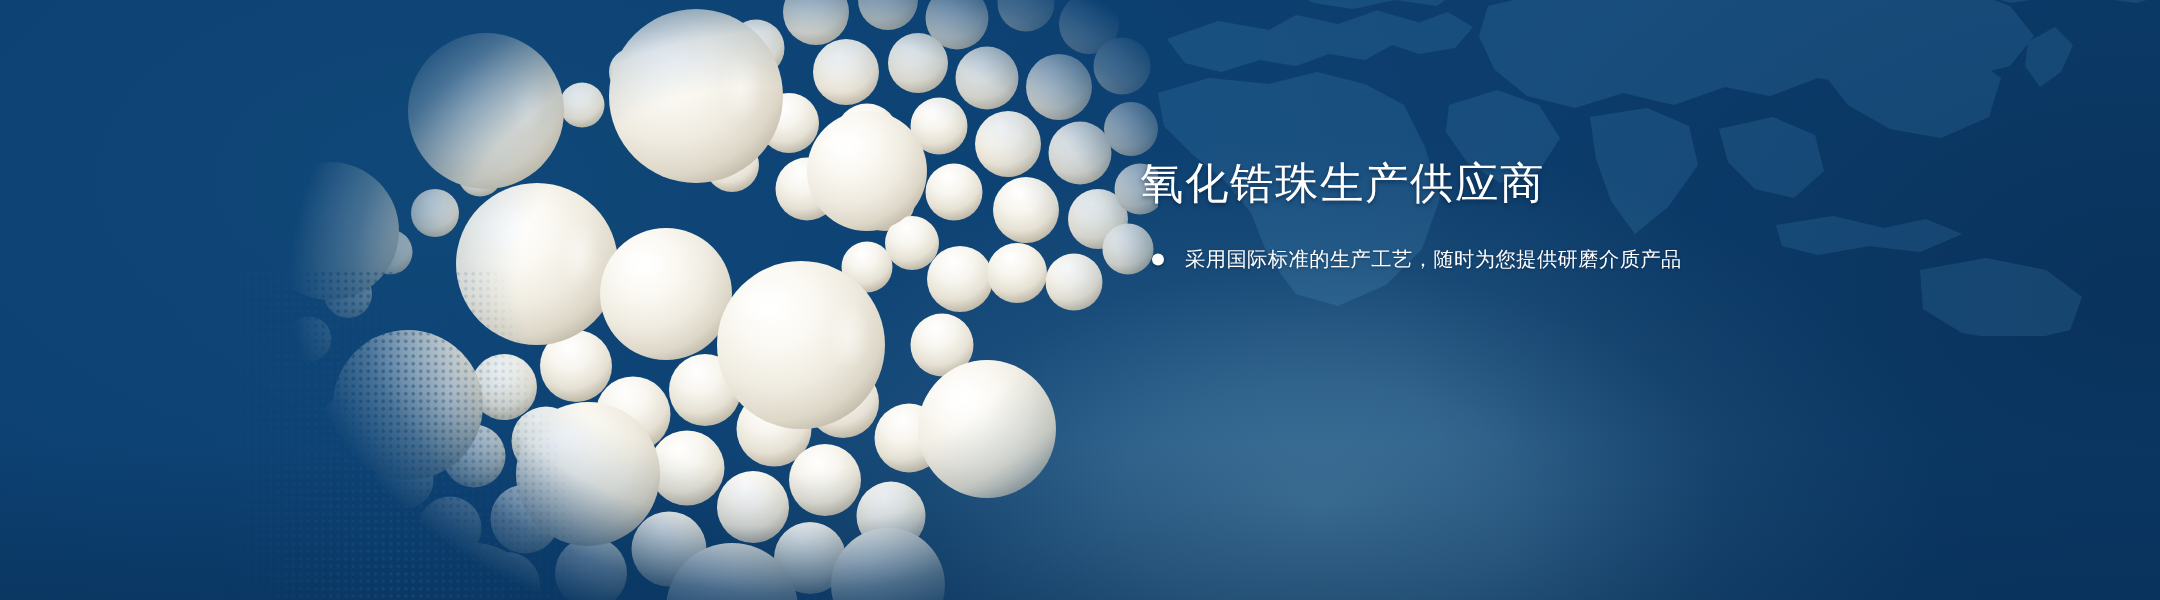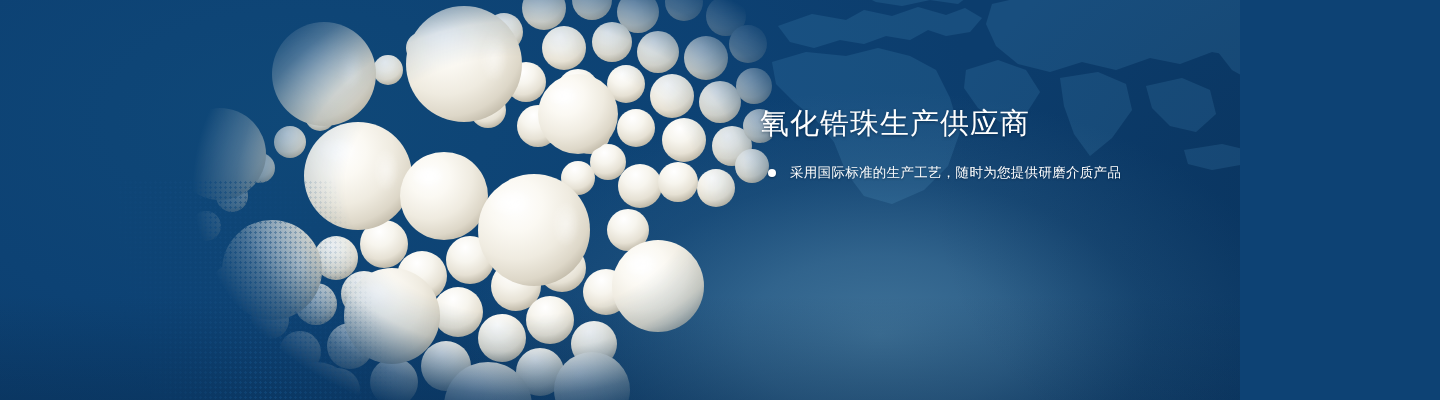--- a/index.html
+++ b/index.html
@@ -5,21 +5,21 @@
 <style>
   html,body{margin:0;padding:0;}
   body{
     width:1440px;height:400px;overflow:hidden;
     font-family:"Liberation Sans","DejaVu Sans",sans-serif;
     background:#0d4274;
   }
 
   #banner{
     position:relative;
-    width:1240px;height:400px;
+    width:1440px;height:400px;
     overflow:hidden;
     background:#0d4274;
   }
 
   
   .bg-base{
     position:absolute;inset:0;
     background:
       radial-gradient(ellipse 560px 330px at 880px 335px, #3f7298 0%, rgba(63,114,152,0.72) 24%, rgba(45,94,133,0.38) 48%, rgba(13,66,116,0) 74%),
       radial-gradient(ellipse 900px 520px at 300px 120px, #0f4878 0%, #0d4274 42%, #0c3d6d 75%),

